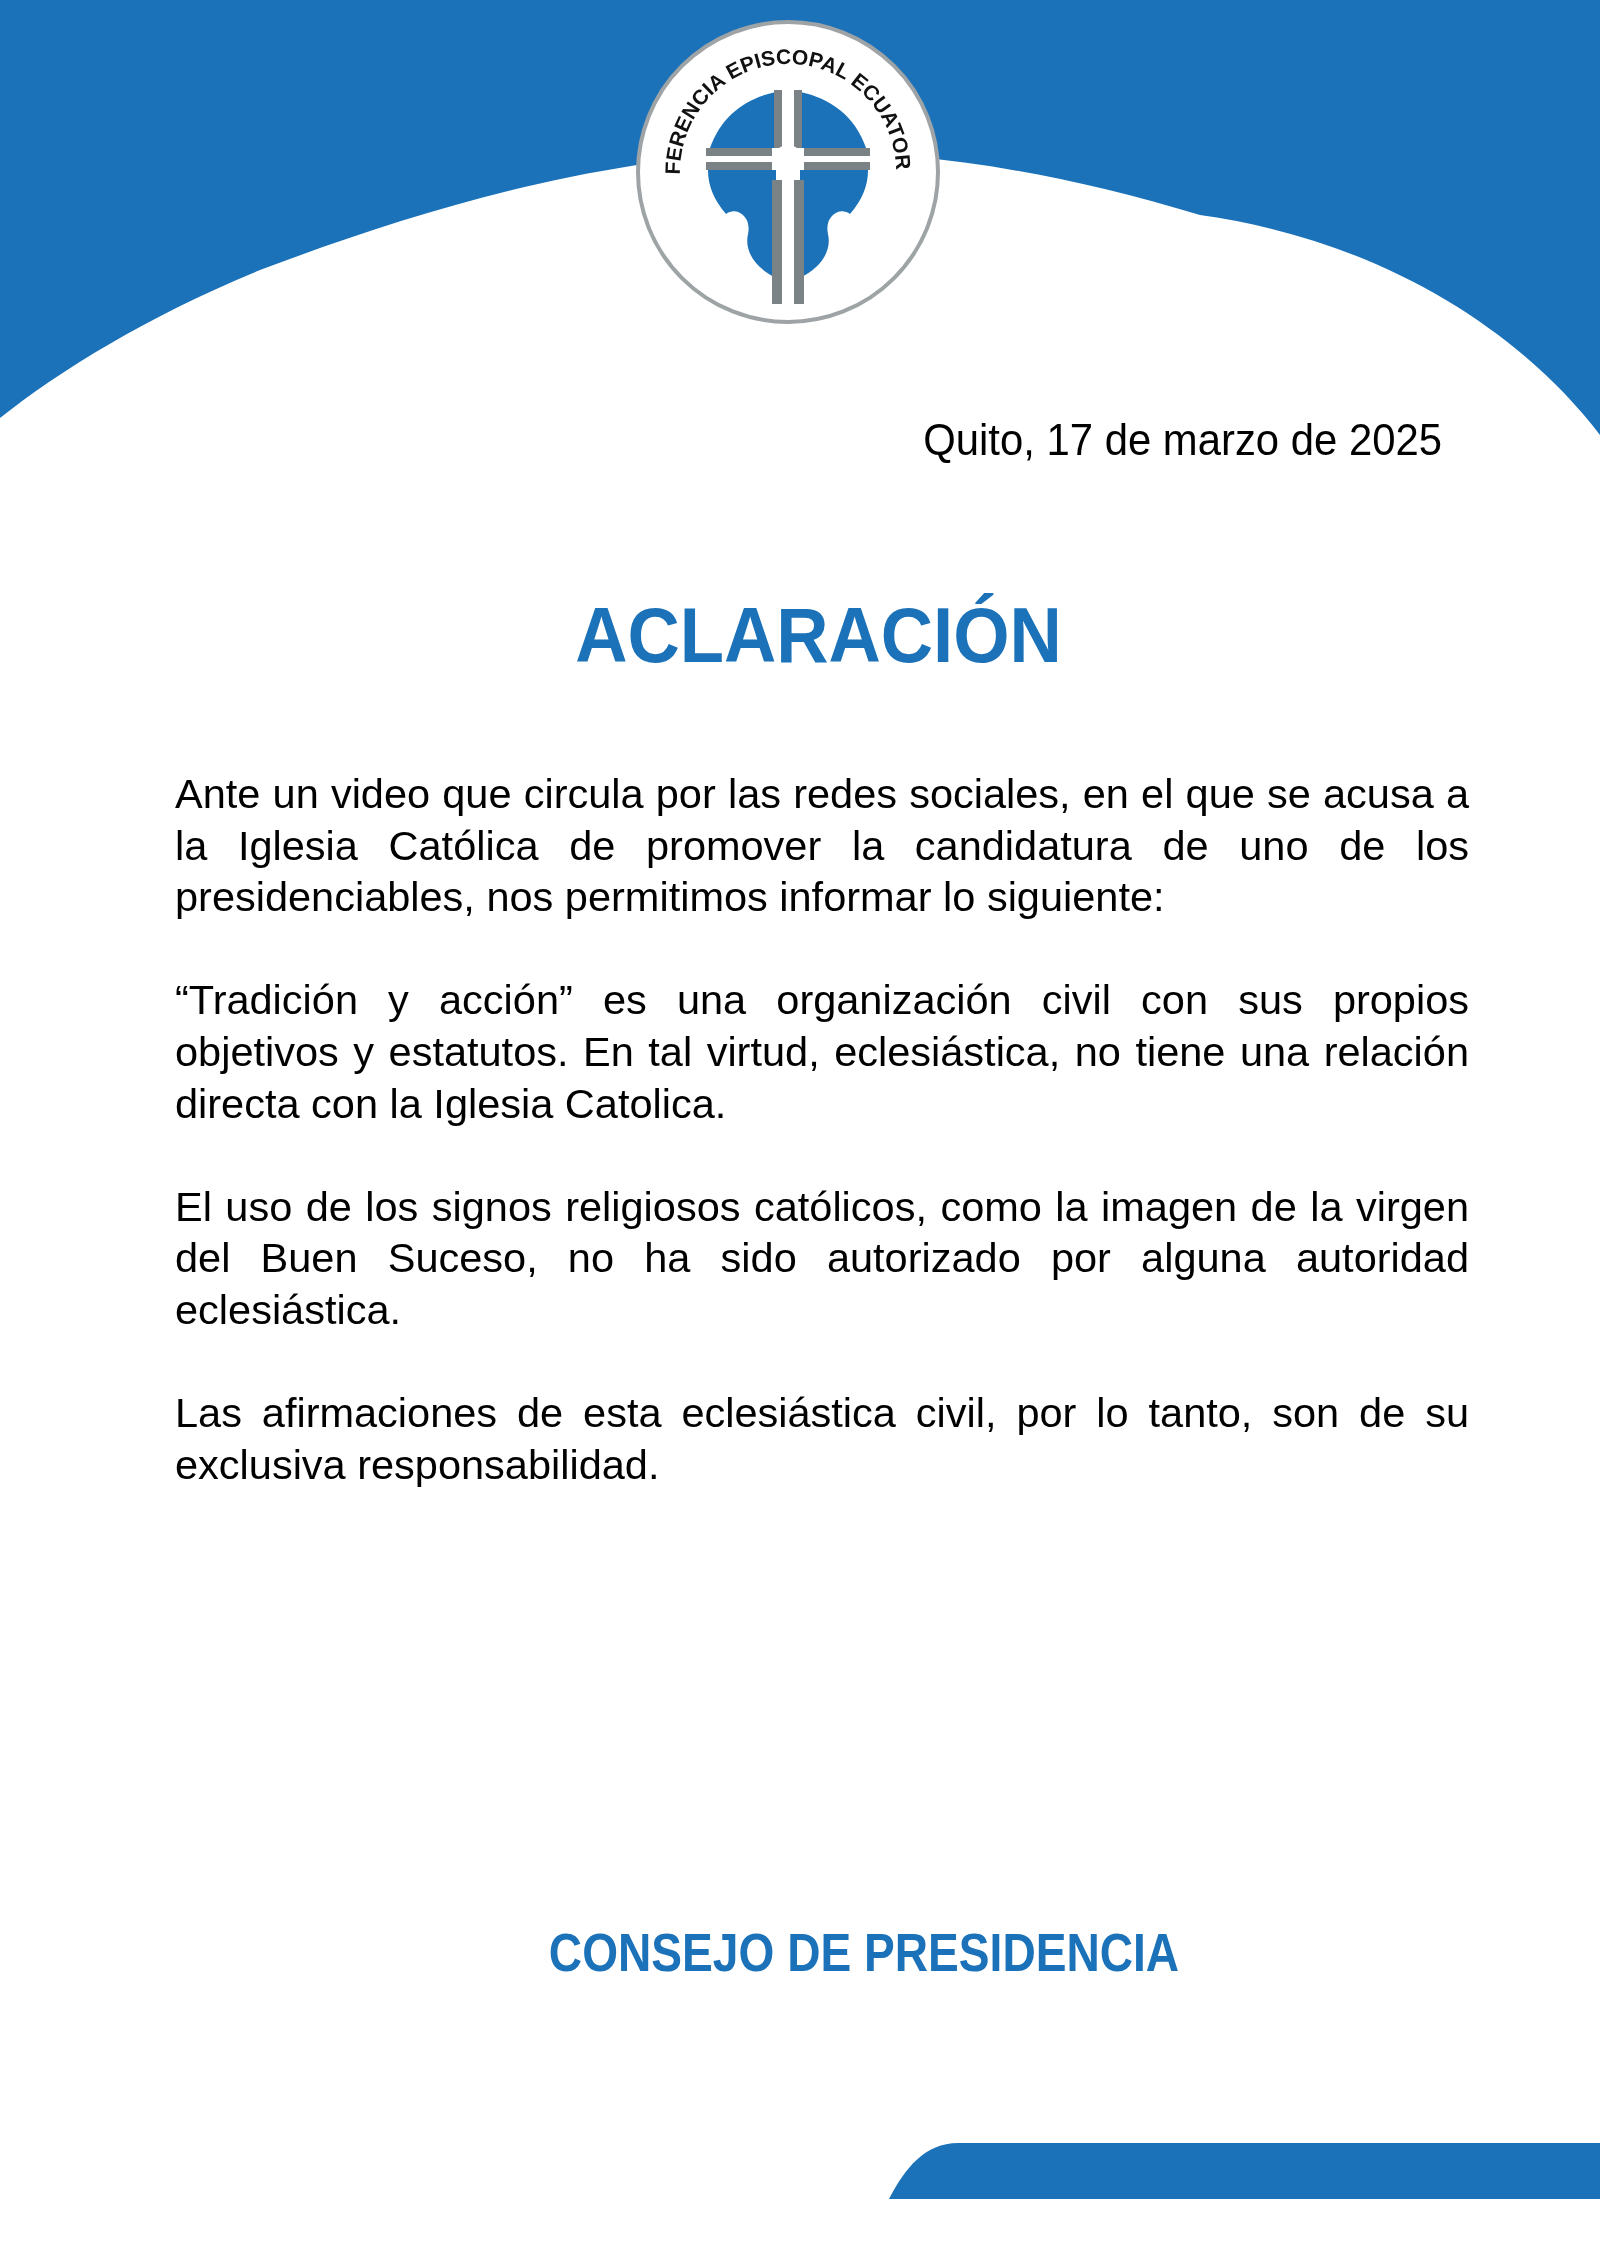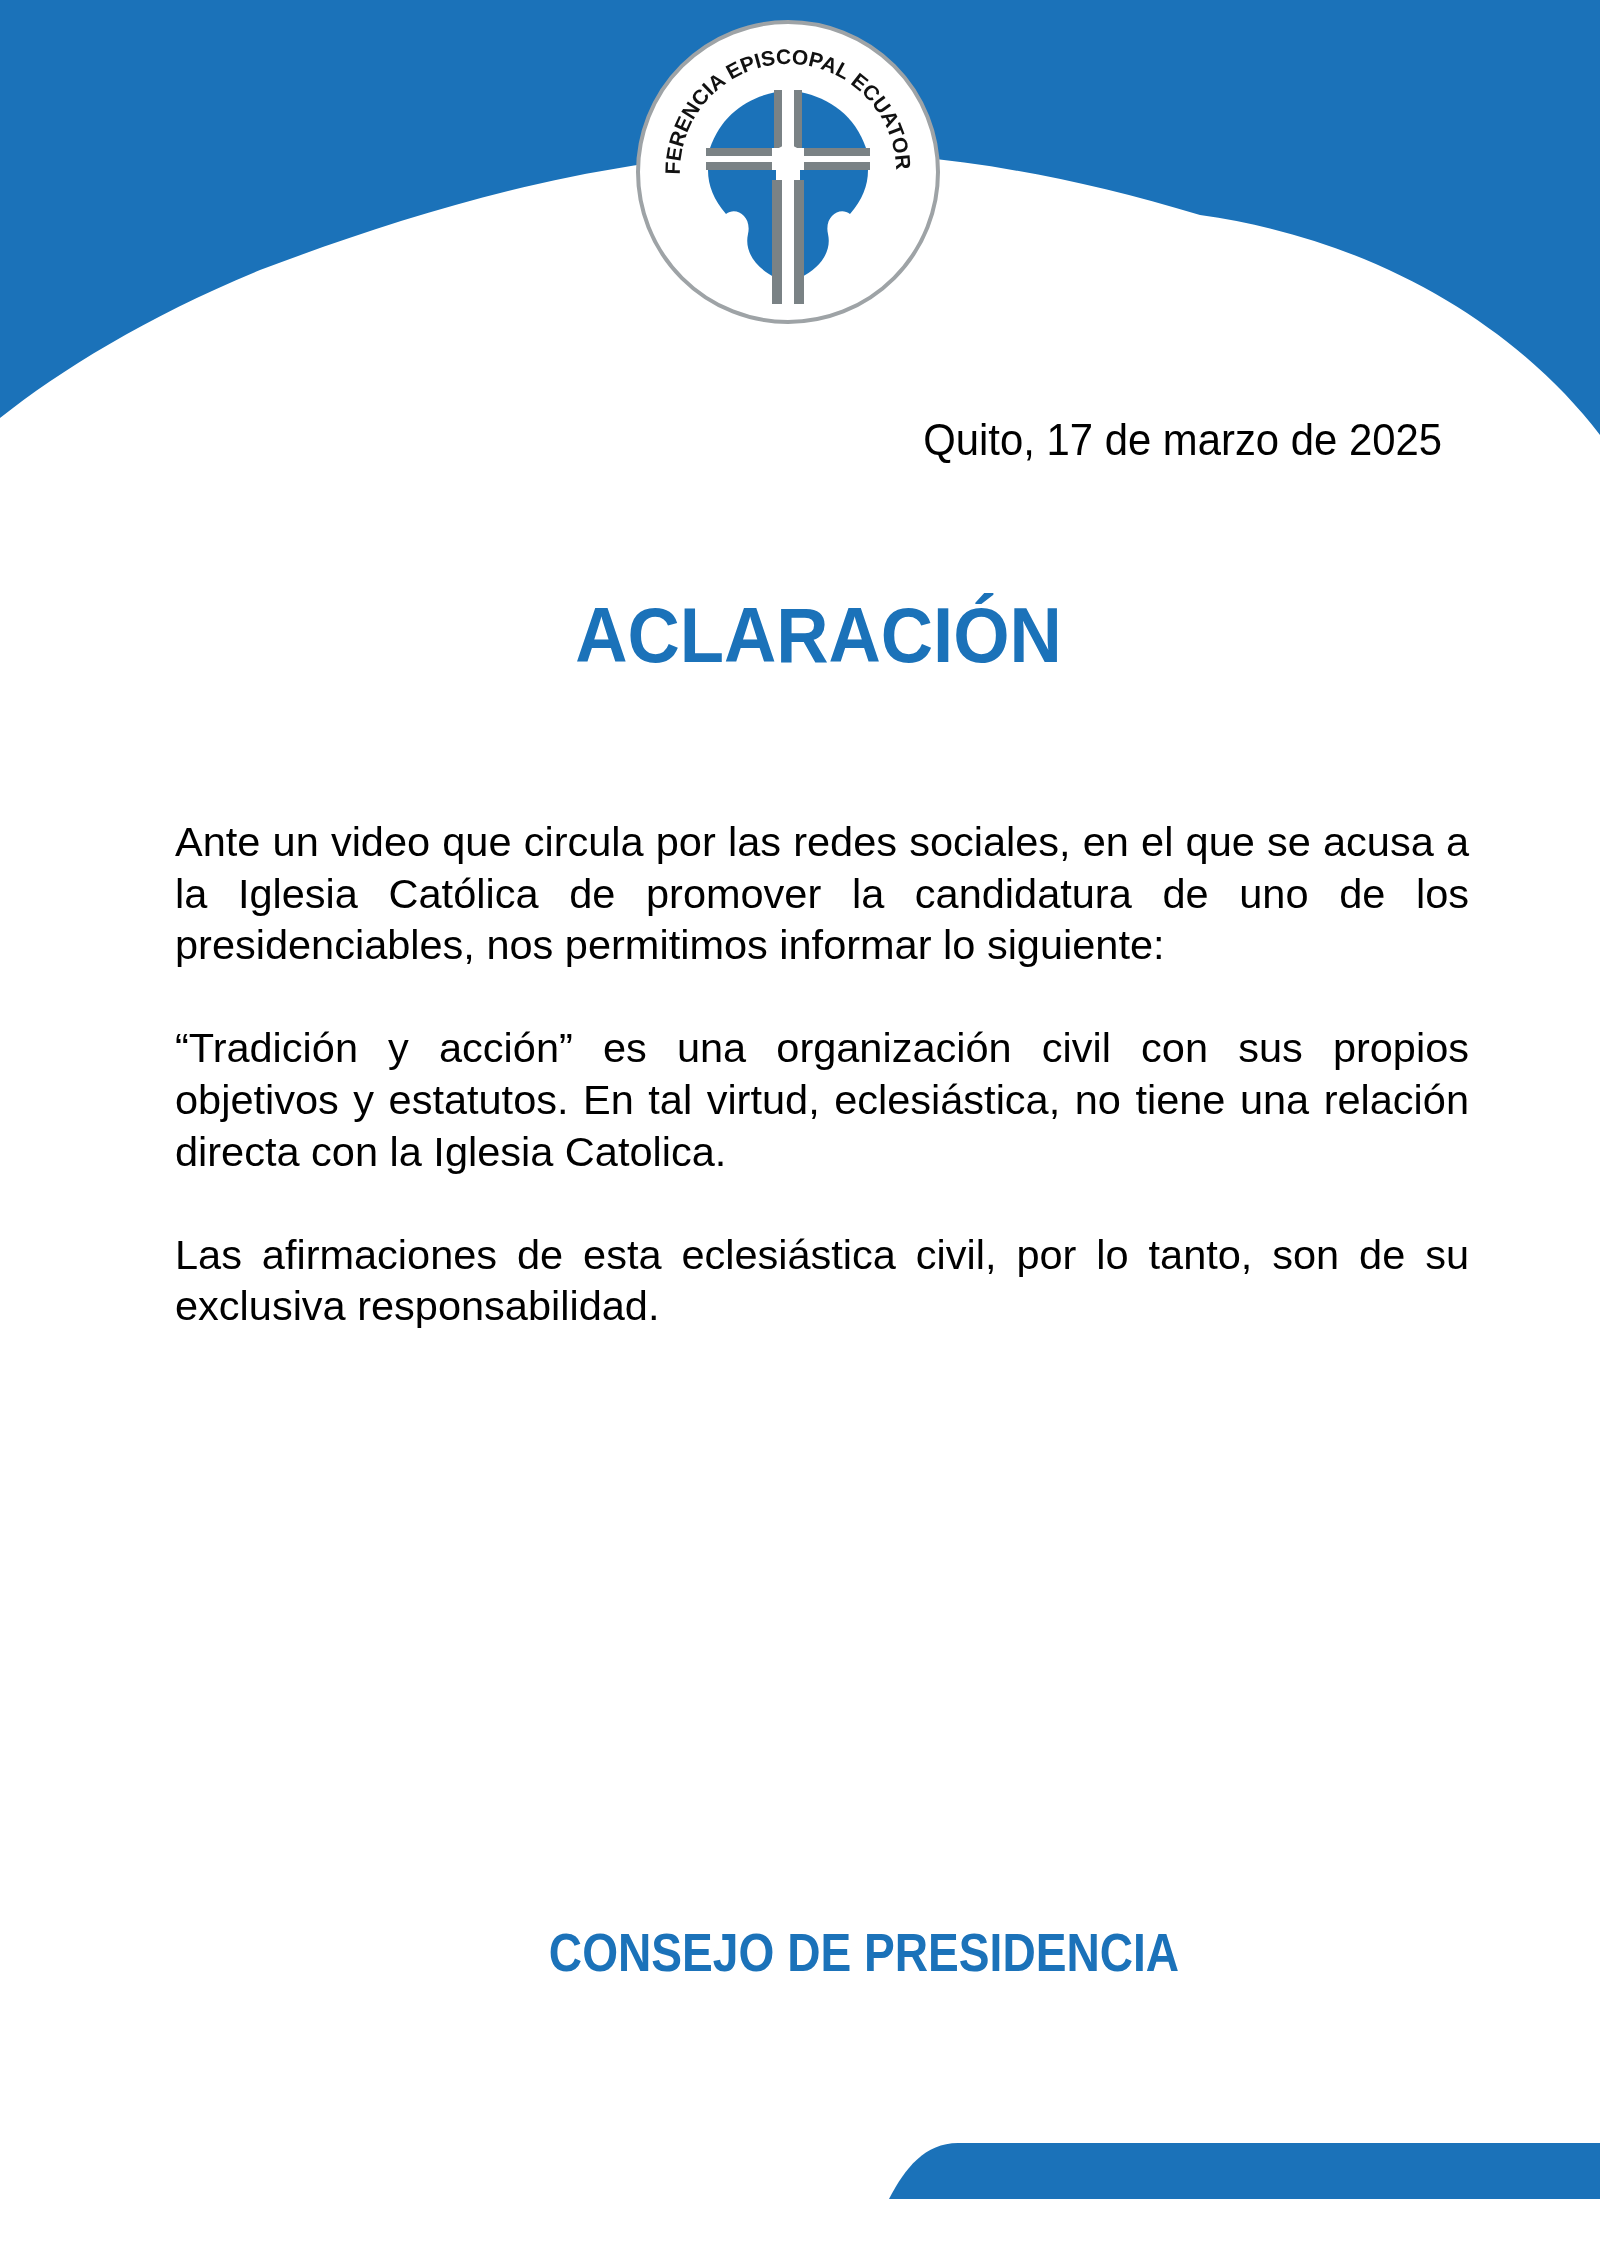--- a/index.html
+++ b/index.html
@@ -5,21 +5,21 @@
   html, body { margin:0; padding:0; }
   body { width:1600px; height:2264px; position:relative; background:#ffffff; overflow:hidden;
          font-family:"Liberation Sans", "DejaVu Sans", sans-serif; color:#000; }
   .bg-svg { position:absolute; left:0; top:0; width:1600px; height:2264px; }
   .logo { position:absolute; left:636px; top:20px; width:304px; height:304px; }
   .date { position:absolute; left:872px; top:412px; width:570px; text-align:right;
           font-size:45px; line-height:56px; transform:scaleX(0.93); transform-origin:right center; white-space:nowrap; }
   .title { position:absolute; left:0; top:592px; width:1637px; text-align:center;
            font-size:77px; font-weight:bold; line-height:86px; letter-spacing:0px;
            transform:scaleX(0.94); transform-origin:center; }
-  .body-text { position:absolute; left:175px; top:816px; width:1294px; }
+  .body-text { position:absolute; left:175px; top:768px; width:1294px; }
   .para { font-size:41.5px; line-height:51.6px; text-align:justify; margin:0 0 51.6px 0;
           transform-origin:left top; }
   .sig { position:absolute; left:0; top:1922px; width:1728px; text-align:center;
          font-size:53px; font-weight:bold; line-height:62px; transform:scaleX(0.87); transform-origin:center; white-space:nowrap; }
 </style>
 </head>
 <body>
 
 <svg class="bg-svg" viewBox="0 0 1600 2264" xmlns="http://www.w3.org/2000/svg">
   <path d="M0,0 L1600,0 L1600,435 C1520,330 1380,240 1200,215 C1050,170 920,150 790,152 C600,155 420,210 260,270 C150,315 60,370 0,418 Z" fill="#1b72b9"></path>
@@ -55,16 +55,17 @@
   </svg>
 </div>
 
 <div class="date">Quito, 17 de marzo de 2025</div>
 
 <div class="title" style="color: rgb(27, 114, 185);">ACLARACIÓN</div>
 
 <div class="body-text">
   <p class="para">Ante un video que circula por las redes sociales, en el que se acusa a la Iglesia Católica de promover la candidatura de uno de los presidenciables, nos permitimos informar lo siguiente:</p>
   <p class="para">“Tradición y acción” es una organización civil con sus propios objetivos y estatutos. En tal virtud, eclesiástica, no tiene una relación directa con la Iglesia Catolica.</p>
+  <p class="para">El uso de los signos religiosos católicos, como la imagen de la virgen del Buen Suceso, no ha sido autorizado por alguna autoridad eclesiástica.</p>
   <p class="para">Las afirmaciones de esta eclesiástica civil, por lo tanto,  son de su exclusiva responsabilidad.</p>
 </div>
 
 <div class="sig" style="color: rgb(27, 114, 185);">CONSEJO DE PRESIDENCIA</div>
 
 </body></html>

